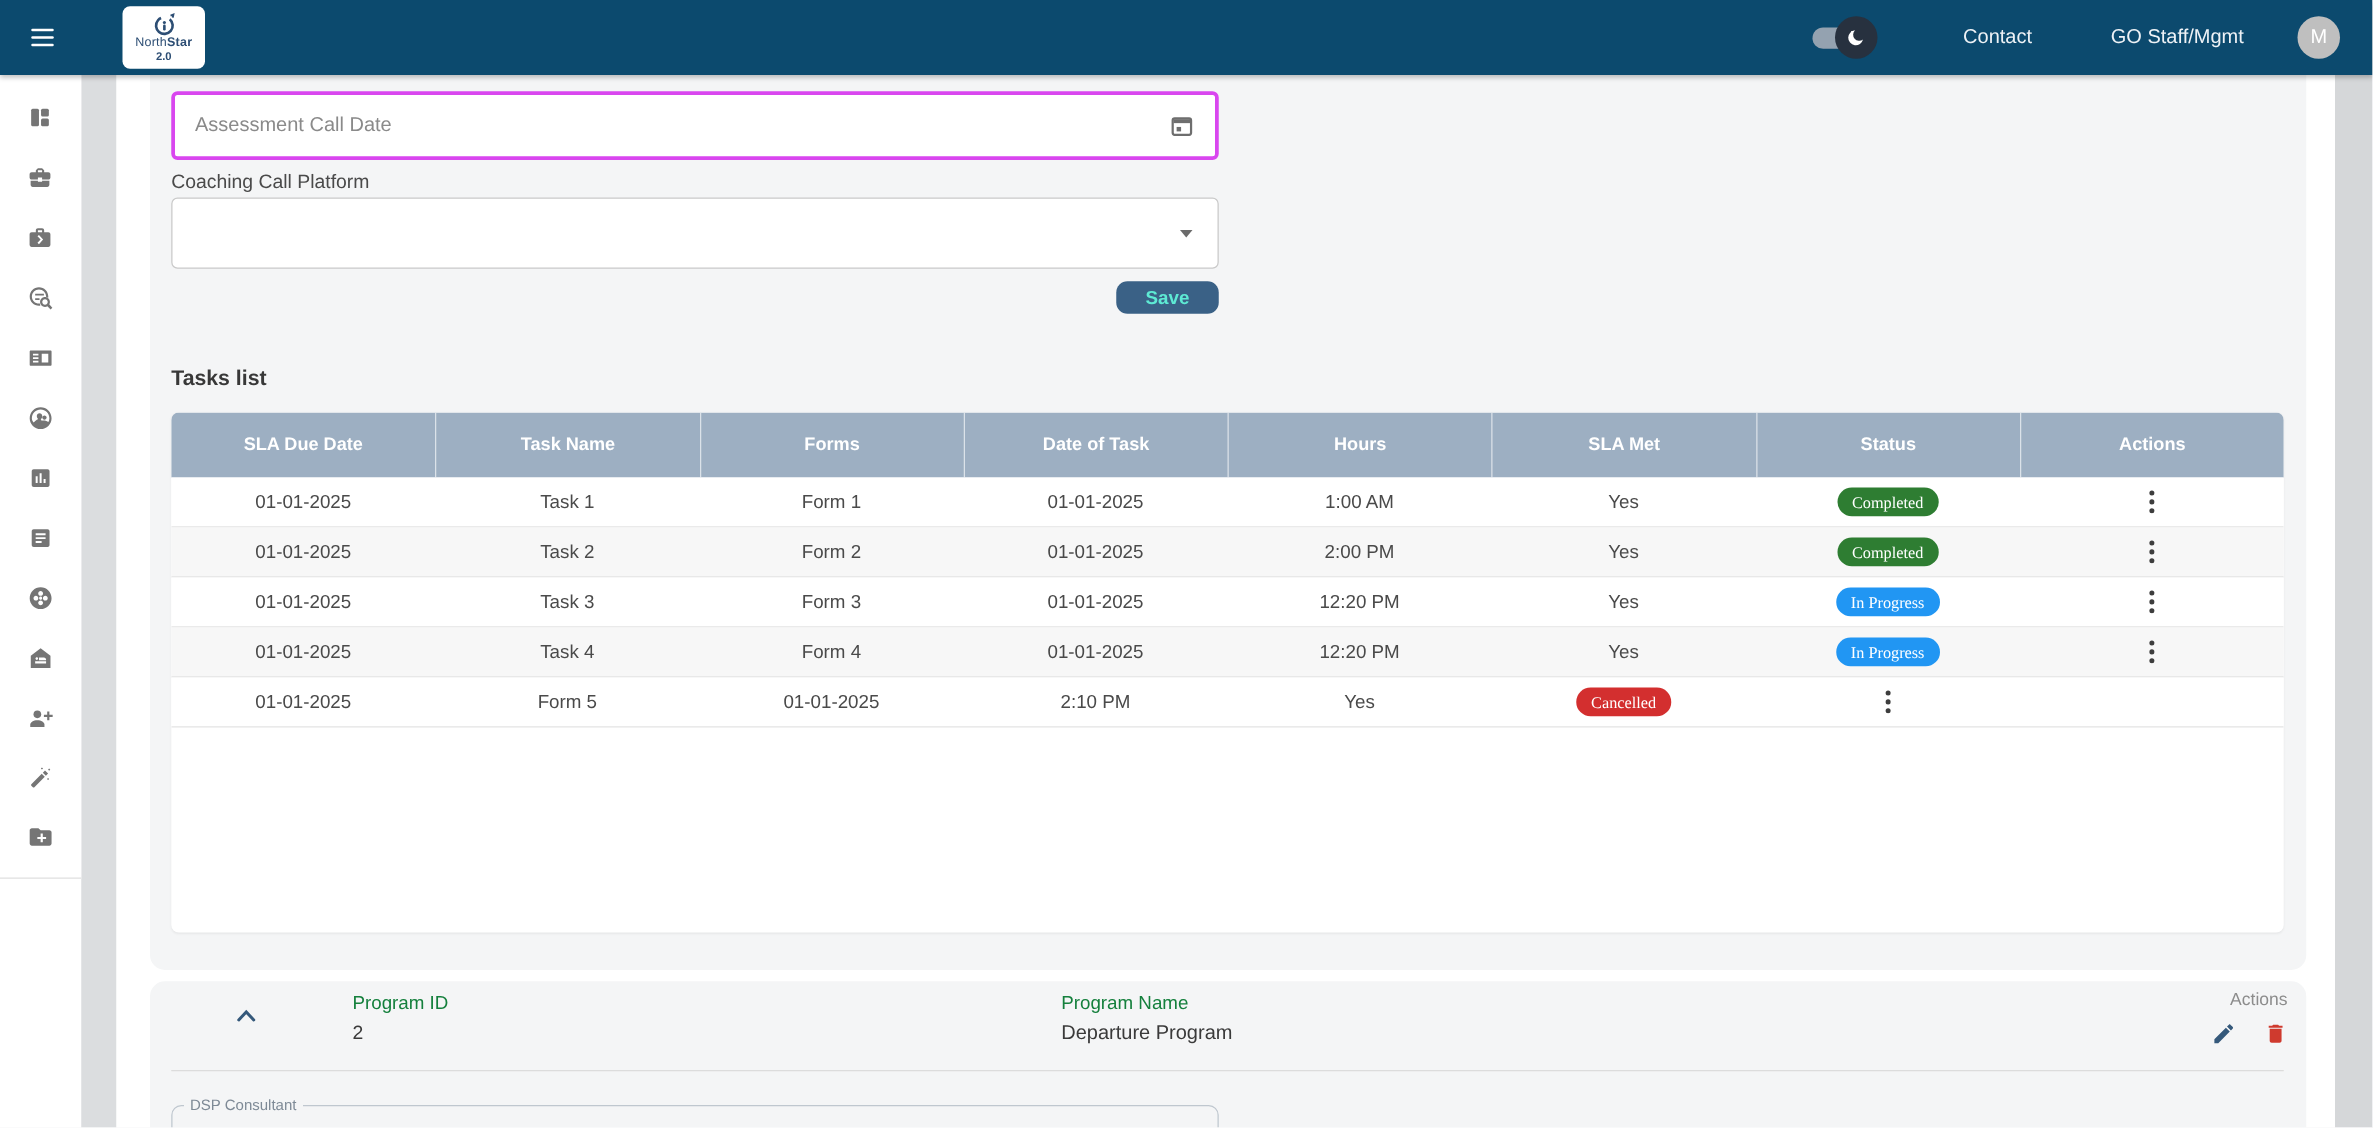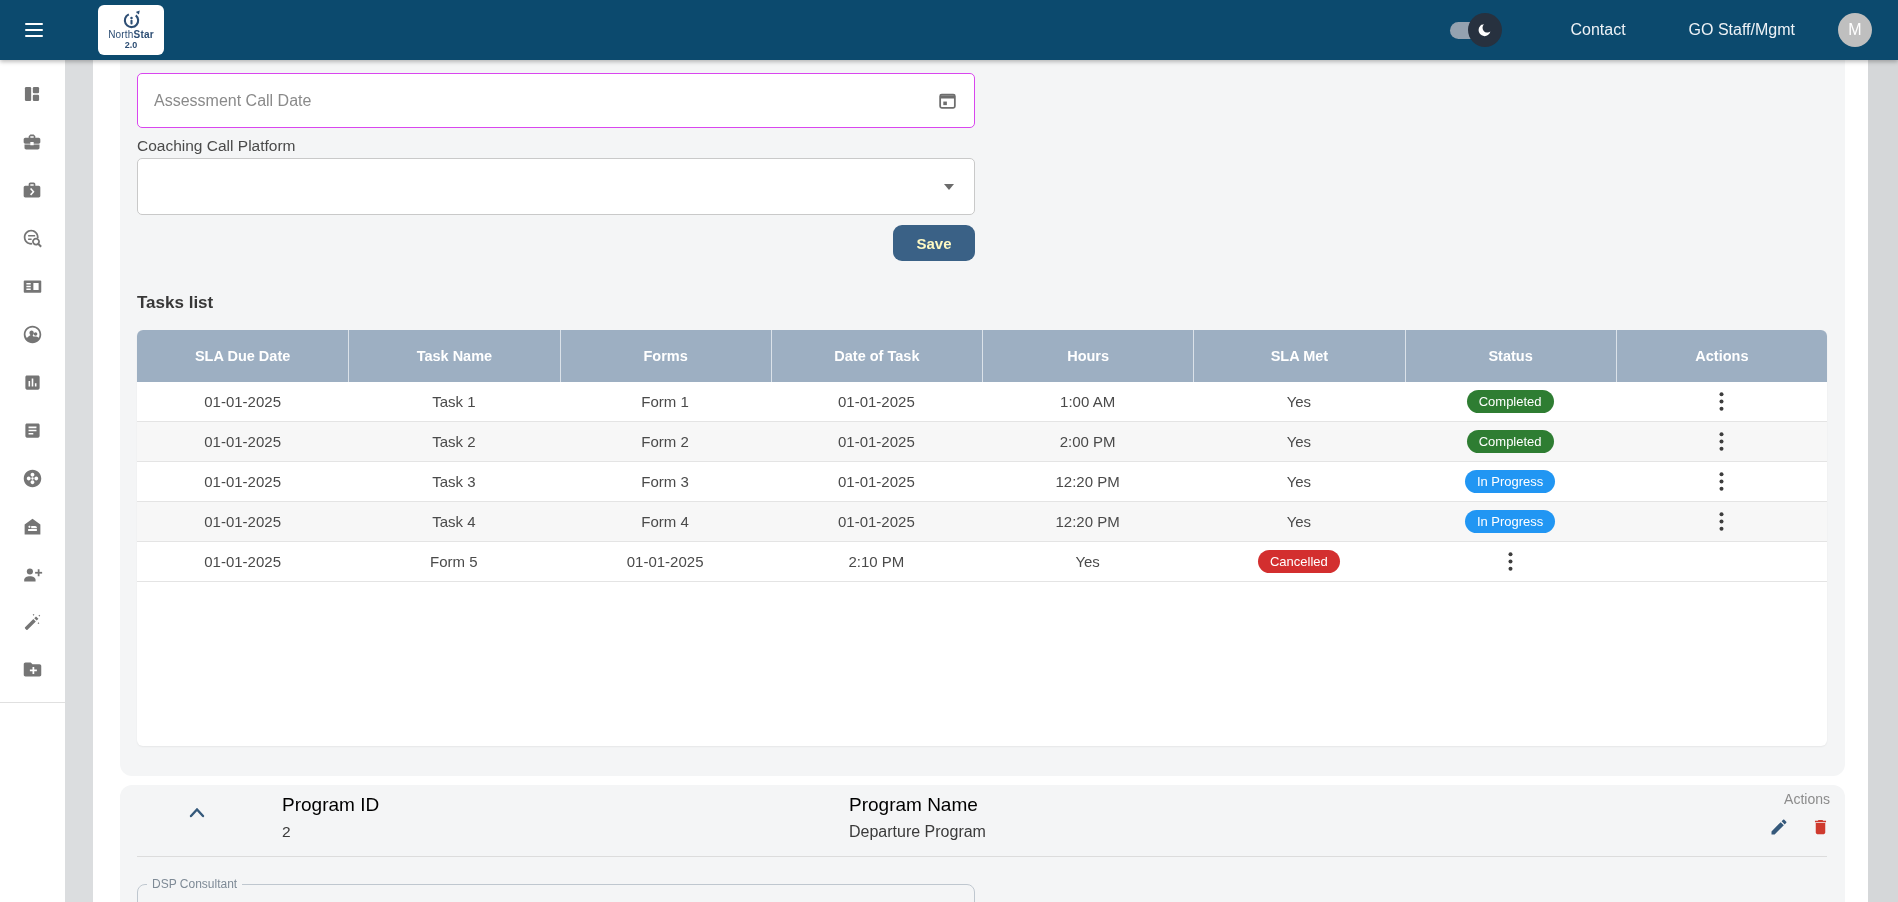--- a/index.html
+++ b/index.html
@@ -31,52 +31,52 @@
              border-bottom:1px solid #e0e0e0; z-index:5; }
   .side-icon { position:absolute; left:20px; width:24px; height:24px; display:flex; align-items:center; justify-content:center; cursor:pointer; }
   .side-icon svg { fill:#757575; stroke:none; }
   .strip-left  { position:absolute; left:65px;  top:60px; bottom:0; width:28px; background:#dbdddf; }
   .strip-right { position:absolute; left:1868px; top:60px; bottom:0; width:30px; background:#d5d7d9; }
 
   
   .panel-top { position:absolute; left:120px; top:60px; width:1725px; height:716px;
                background:#f4f5f6; border-radius:0 0 12px 12px; }
   .date-input { position:absolute; left:17px; top:13px; width:838px; height:55px; background:#ffffff;
-                border:1px solid #d946ef; border-radius:5px; display:flex; align-items:center;
+                border:3px solid #d946ef; border-radius:5px; display:flex; align-items:center;
                 justify-content:space-between; padding:0 16px; color:#8a8a8a; font-size:16px; cursor:text; }
   .field-label { position:absolute; left:17px; top:77px; font-size:15.5px; color:#4a4a4a; }
   .select-box { position:absolute; left:17px; top:98px; width:838px; height:57px; background:#ffffff;
                 border:1px solid #c9c9c9; border-radius:5px; display:flex; align-items:center;
                 justify-content:flex-end; padding:0 20px; cursor:pointer; }
   .caret { width:0; height:0; border-left:5px solid transparent; border-right:5px solid transparent;
            border-top:6px solid #6b6b6b; }
-  .save-btn { position:absolute; left:773px; top:165px; width:82px; height:36px; background:#3a6186;
-              border:none; border-radius:9px; color:#fef9c3; font-size:15px; font-weight:700;
+  .save-btn { position:absolute; left:773px; top:165px; width:82px; height:26px; background:#3a6186;
+              border:none; border-radius:9px; color:#5eead4; font-size:15px; font-weight:700;
               font-family:"Liberation Sans", sans-serif; cursor:pointer; }
   .tasks-title { position:absolute; left:17px; top:233px; font-size:17px; font-weight:700; color:#383838; }
 
   .table-card { position:absolute; left:17px; top:270px; width:1690px; height:416px; background:#ffffff;
                 border-radius:6px; overflow:hidden; box-shadow:0 1px 2px rgba(0,0,0,.06); }
   .thead { height:52px; background:#9dafc2; display:grid; grid-template-columns:repeat(8,1fr); }
   .th { display:flex; align-items:center; justify-content:center; color:#ffffff; font-weight:700;
         font-size:14.5px; position:relative; }
   .th + .th { border-left:1px solid rgba(240,243,246,.75); }
   .trow { height:40px; display:grid; grid-template-columns:repeat(8,1fr); border-bottom:1px solid #e4e4e4; background:#ffffff; }
   .trow.alt { background:#f7f7f7; }
   .td { display:flex; align-items:center; justify-content:center; font-size:15px; color:#4a4a4a; }
-  .badge { display:inline-block; padding:5px 12px; border-radius:14px; color:#ffffff; font-size:13px; line-height:13px; }
+  .badge { display:inline-block; padding:5px 12px; border-radius:14px; color:#ffffff; font-size:13px; line-height:13px;font-family:Liberation Serif, serif; }
   .kebab { cursor:pointer; }
   .kebab circle { fill:#3d3d3d; }
 
   
   .panel-bottom { position:absolute; left:120px; top:785px; width:1725px; height:117px;
                   background:#f4f5f6; border-radius:12px 12px 0 0; overflow:hidden; }
   .collapse-btn { position:absolute; left:65px; top:16px; width:24px; height:24px; cursor:pointer; }
   .pg-block { position:absolute; top:9px; }
-  .pg-label { font-size:19px; color:#000000; }
+  .pg-label { font-size:15px; color:#15803d; }
   .pg-value { font-size:15.5px; color:#3a3a3a; margin-top:7px; }
   .pg-id { left:162px; }
   .pg-name { left:729px; }
   .actions-block { position:absolute; right:15px; top:6px; text-align:right; }
   .actions-label { font-size:14px; color:#8c8c8c; }
   .actions-icons { margin-top:10px; display:flex; gap:22px; justify-content:flex-end; }
   .actions-icons svg { cursor:pointer; }
   .hr { position:absolute; left:17px; width:1690px; top:71px; border-top:1px solid #dcdcdc; }
   .consultant-fieldset { position:absolute; left:17px; top:92px; width:838px; height:70px;
                          border:1px solid #bfc7cf; border-radius:8px; }

